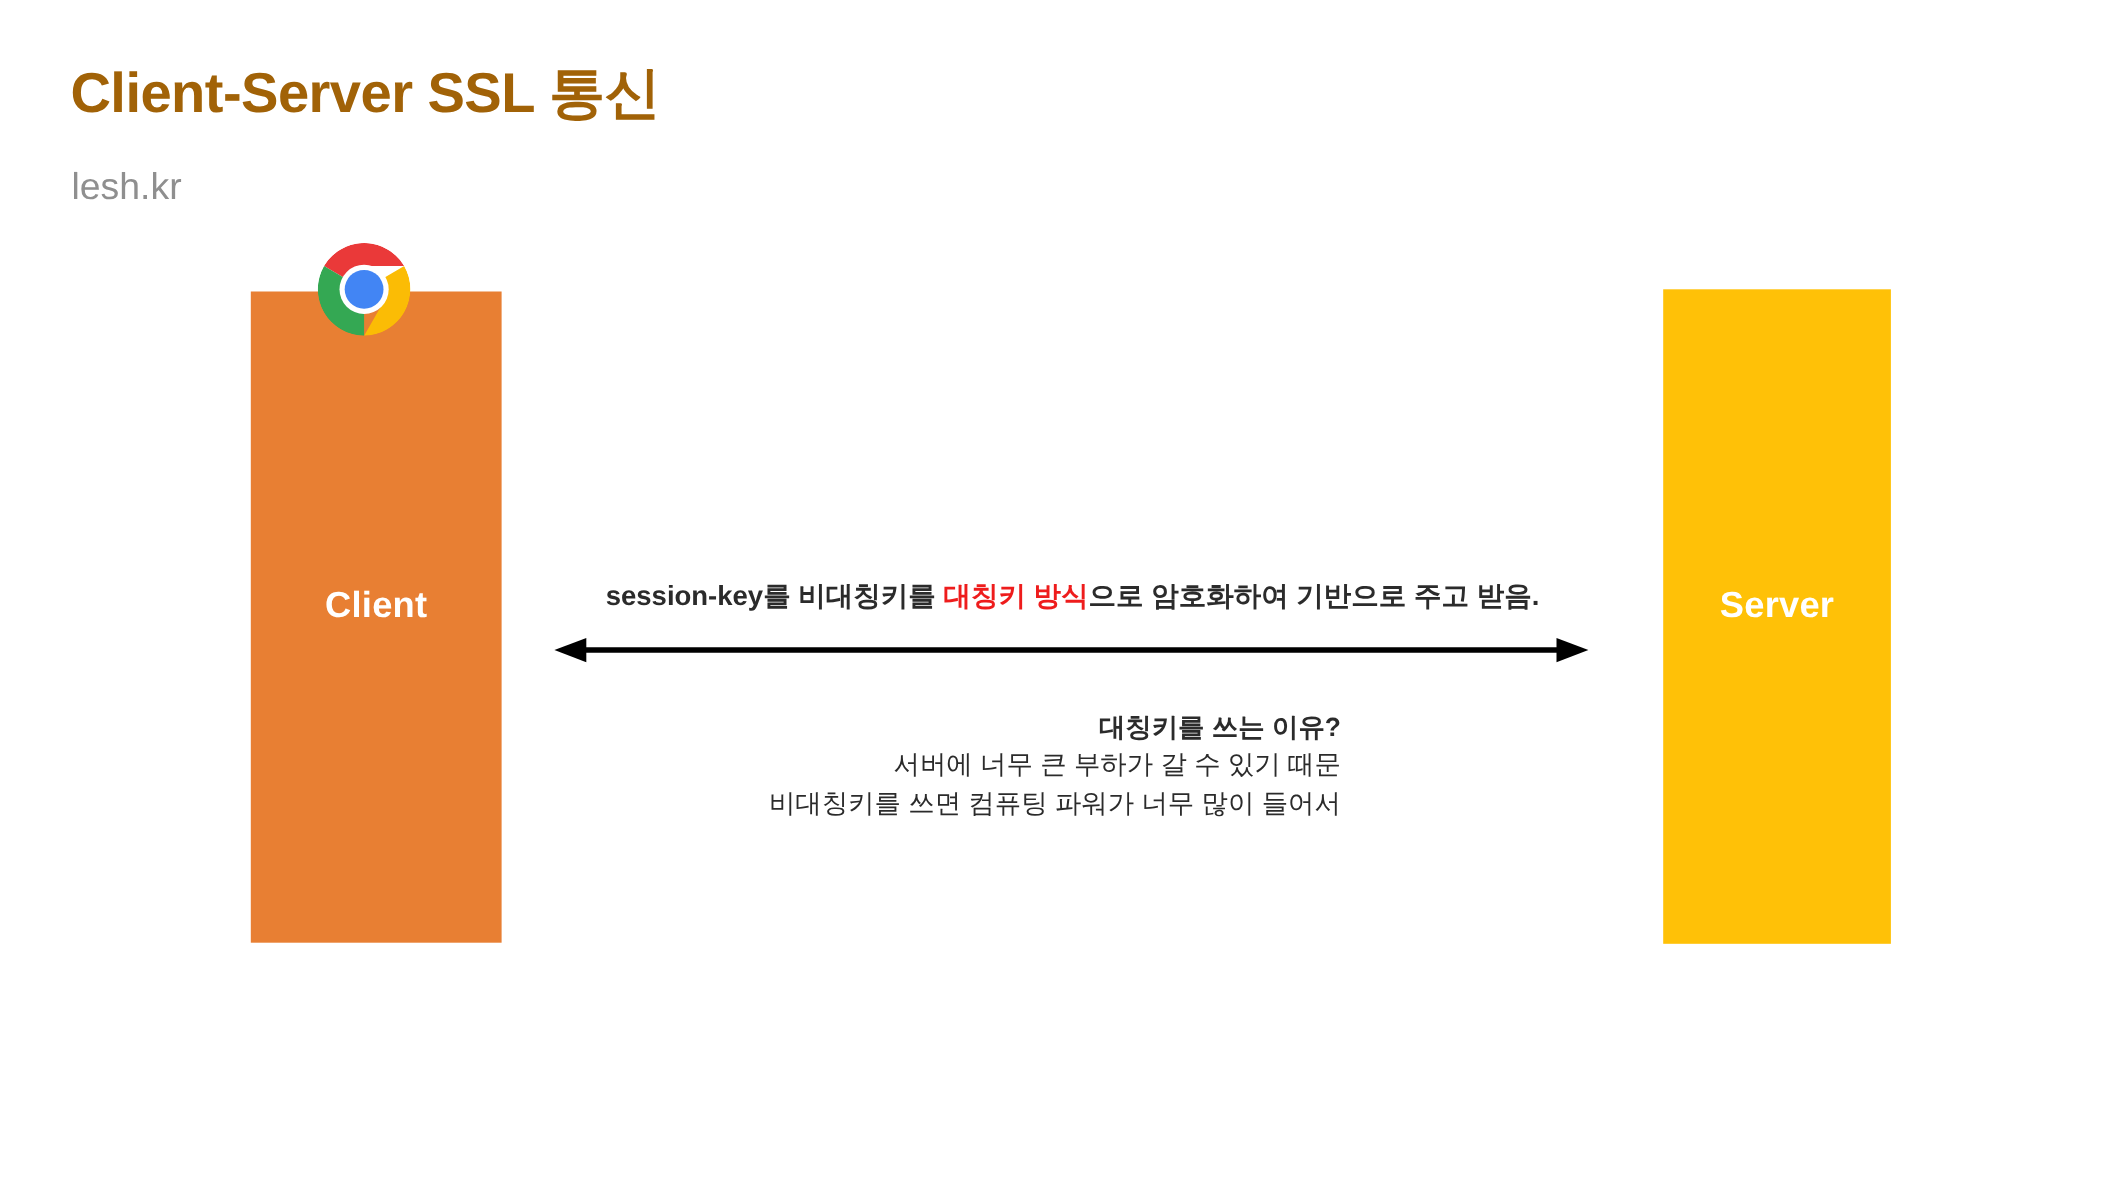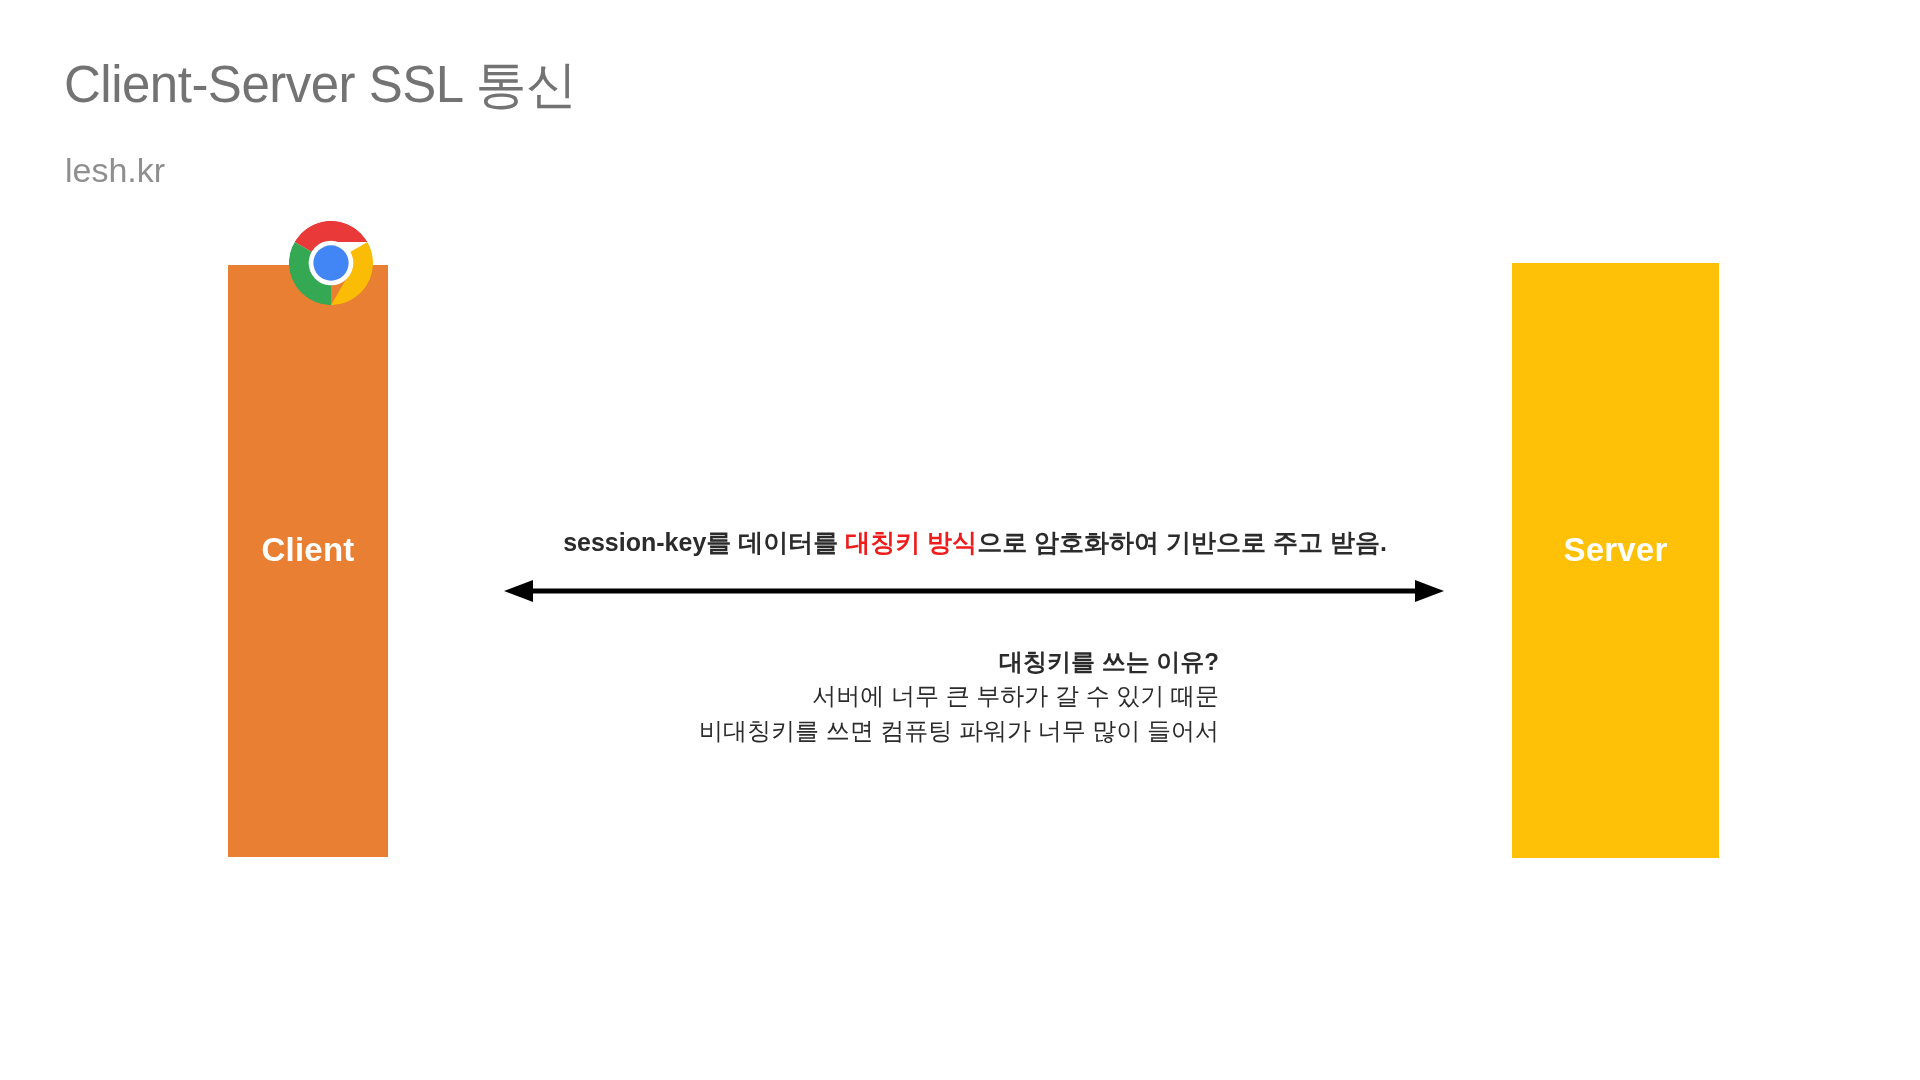--- a/index.html
+++ b/index.html
@@ -15,23 +15,23 @@
     font-family: "Liberation Sans", "DejaVu Sans", sans-serif;
     -webkit-font-smoothing: antialiased;
   }
 
   
   #slide-title {
     position: absolute;
     left: 64px;
     top: 56px;
     font-size: 51px;
-    font-weight: 400;
+    font-weight: 700;
     letter-spacing: -0.5px;
-    color: #737373;
+    color: #a16207;
     white-space: nowrap;
     line-height: 1.15;
   }
   #slide-subtitle {
     position: absolute;
     left: 65px;
     top: 150px;
     font-size: 34px;
     font-weight: 400;
     color: #8f8f8f;
@@ -42,21 +42,21 @@
   
   .node-box {
     position: absolute;
     display: flex;
     align-items: center;
     justify-content: center;
   }
   #client-node {
     left: 228px;
     top: 265px;
-    width: 160px;
+    width: 228px;
     height: 592px;
   }
   #server-node {
     left: 1512px;
     top: 263px;
     width: 207px;
     height: 595px;
   }
   .node-label {
     color: #ffffff;
@@ -151,21 +151,21 @@
       <circle cx="50" cy="50" r="26" fill="#ffffff"></circle>
       <circle cx="50" cy="50" r="20.5" fill="#4285F4"></circle>
     </g>
   </svg>
 </div>
 
 <div id="server-node" class="node-box" style="background: rgb(255, 193, 7); align-items: center;">
   <span class="node-label">Server</span>
 </div>
 
-<div id="arrow-caption"><span>session-key를 데이터를 </span><span class="accent" style="color: rgb(238, 28, 28); text-align: center;">대칭키 방식</span><span>으로 암호화하여 기반으로 주고 받음.</span></div>
+<div id="arrow-caption"><span>session-key를 비대칭키를 </span><span class="accent" style="color: rgb(238, 28, 28); text-align: center;">대칭키 방식</span><span>으로 암호화하여 기반으로 주고 받음.</span></div>
 
 <div id="transport-arrow">
   <svg viewBox="0 0 948 38" width="948" height="38" aria-hidden="true">
     <line x1="28" y1="19" x2="920" y2="19" stroke="#000000" stroke-width="5"></line>
     <polygon points="4,19 33,8 33,30" fill="#000000"></polygon>
     <polygon points="944,19 915,8 915,30" fill="#000000"></polygon>
   </svg>
 </div>
 
 <div id="note-block">

